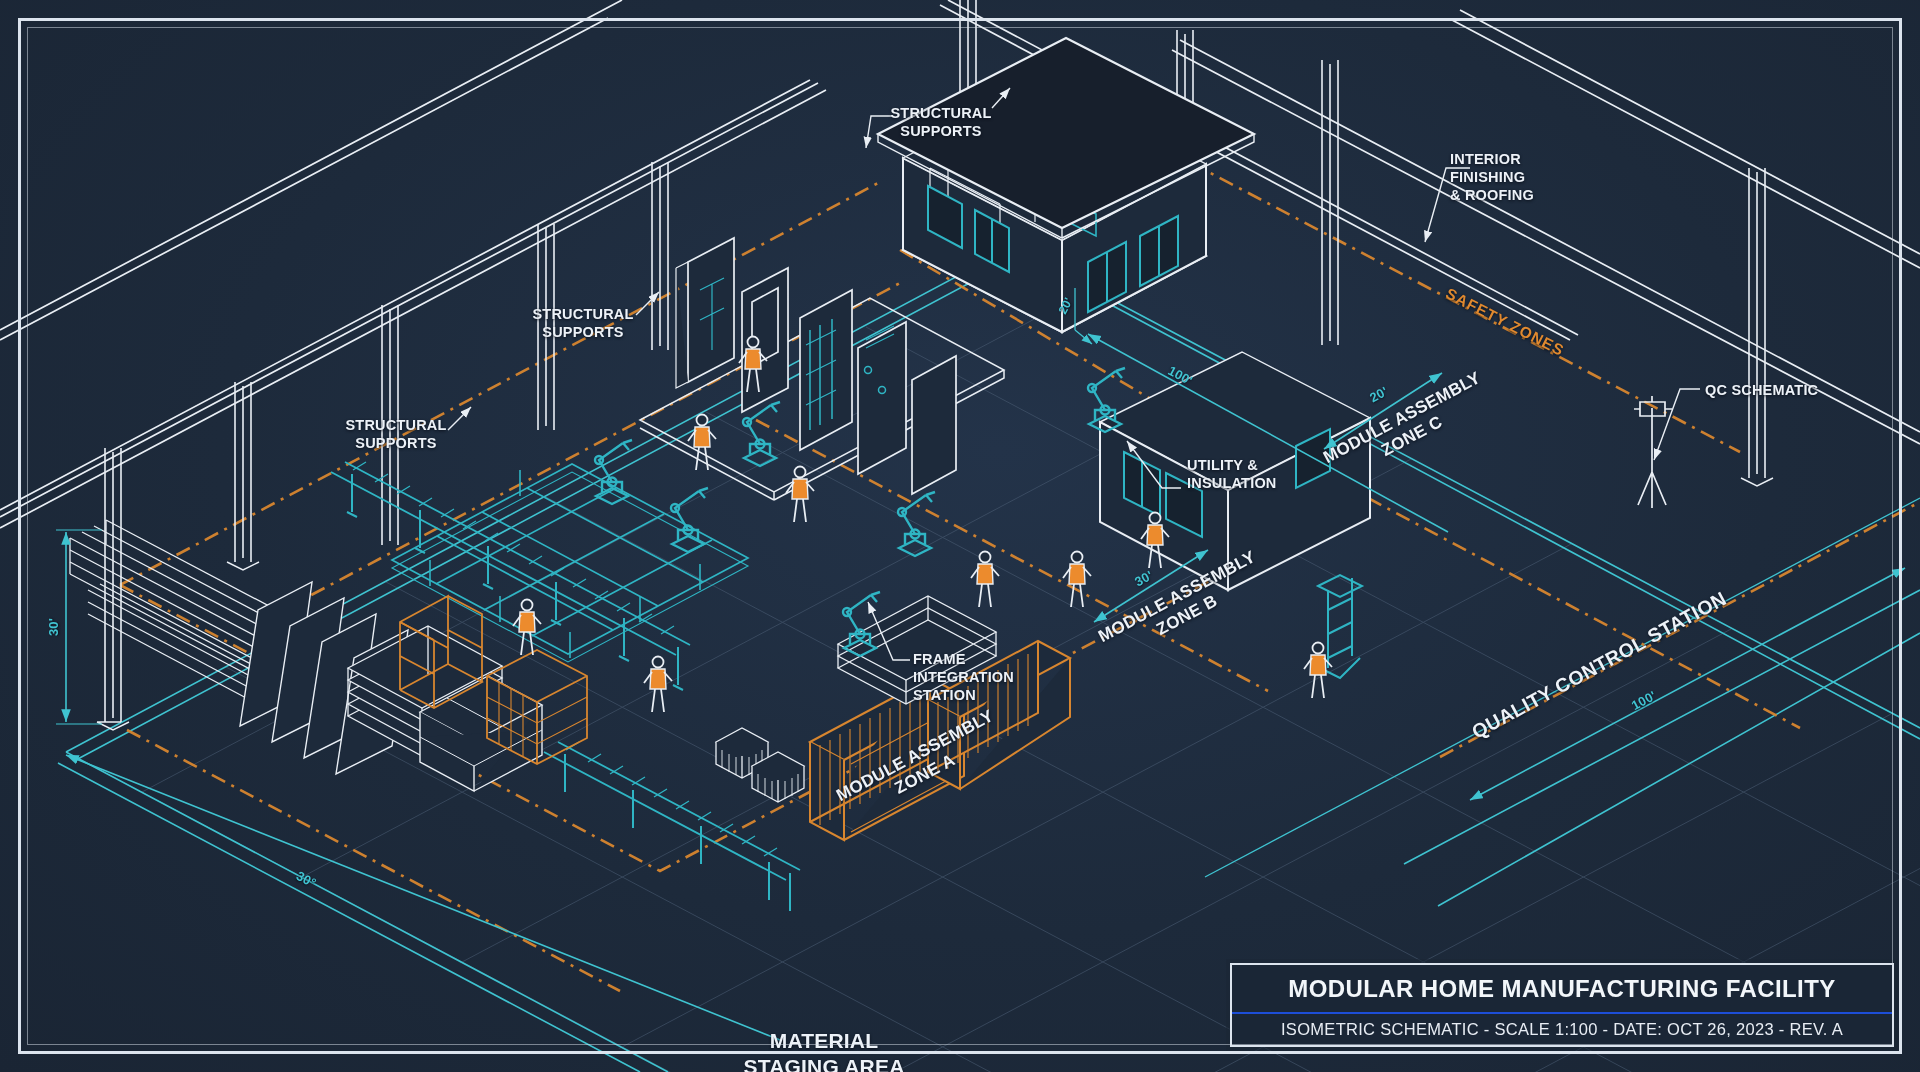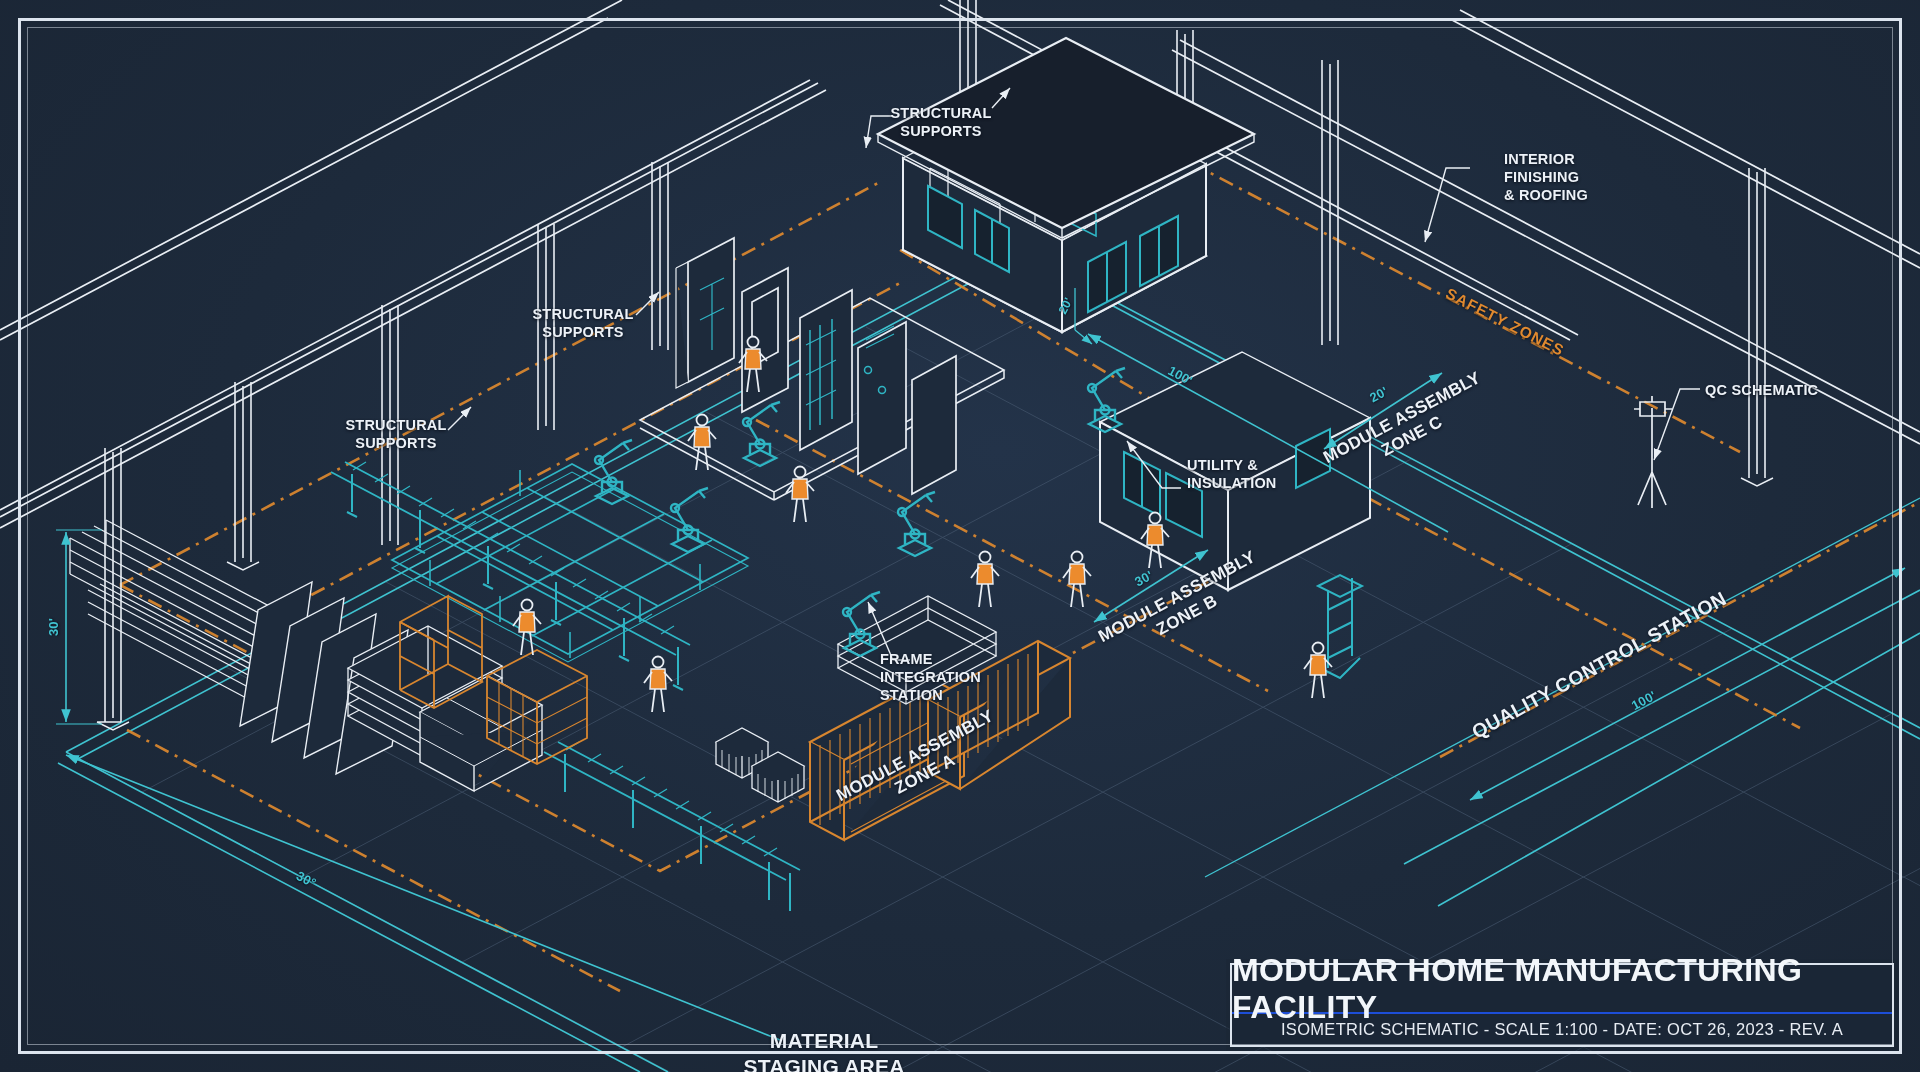--- a/index.html
+++ b/index.html
@@ -12,21 +12,21 @@
   svg{position:absolute;left:0;top:0;}
   .lbl{position:absolute;color:#edf2f8;font-weight:700;font-size:14.5px;line-height:1.25;
        letter-spacing:.2px;white-space:pre-line;text-shadow:0 1px 3px rgba(8,14,24,.95);}
   .ctr{text-align:center;transform:translate(-50%,-50%);}
   .zone{font-size:17px;letter-spacing:.3px;}
   .dim{color:#41c4d2;font-size:13px;font-weight:700;text-shadow:0 1px 2px rgba(8,14,24,.9);}
   .orange-lbl{color:#e0892f;letter-spacing:1px;font-size:15.5px;}
   .titleblock{position:absolute;right:26px;bottom:25px;width:660px;border:2.5px solid #dce4ee;
        background:#1a2636;box-shadow:0 0 0 4px rgba(26,38,54,.6);}
   .titleblock .row1{height:47px;display:flex;align-items:center;justify-content:center;
-       color:#f2f6fa;font-size:32px;font-weight:700;letter-spacing:.4px;}
+       color:#f2f6fa;font-size:24px;font-weight:700;letter-spacing:.4px;}
   .titleblock .row2{height:31px;border-top:2px solid #1d4ed8;display:flex;align-items:center;
        justify-content:center;color:#e8edf4;font-size:16.5px;font-weight:400;letter-spacing:.3px;}
 </style>
 </head>
 <body>
 
 <div class="stage">
 
 <svg width="1920" height="1072" viewBox="0 0 1920 1072">
   <defs>
@@ -307,34 +307,34 @@
     <path d="M910,660 L893,660 L868,602" marker-end="url(#aw)"></path>
   </g>
 </svg>
 
   <div class="lbl ctr" style="left:941px;top:122px">STRUCTURAL
 SUPPORTS</div>
   <div class="lbl ctr" style="left:583px;top:323px">STRUCTURAL
 SUPPORTS</div>
   <div class="lbl ctr" style="left:396px;top:434px">STRUCTURAL
 SUPPORTS</div>
-  <div class="lbl" style="left:1504px;top:150px">INTERIOR
+  <div class="lbl" style="left:1450px;top:150px">INTERIOR
 FINISHING
 &amp; ROOFING</div>
   <div class="lbl ctr orange-lbl" style="left:1505px;top:322px;transform:translate(-50%,-50%) rotate(27deg)">SAFETY ZONES</div>
   <div class="lbl" style="left:1705px;top:381px">QC SCHEMATIC</div>
   <div class="lbl" style="left:1187px;top:456px">UTILITY &amp;
 INSULATION</div>
   <div class="lbl ctr zone" style="left:1407px;top:427px;transform:translate(-50%,-50%) rotate(-28deg)">MODULE ASSEMBLY
 ZONE C</div>
   <div class="lbl ctr zone" style="left:1182px;top:606px;transform:translate(-50%,-50%) rotate(-28deg)">MODULE ASSEMBLY
 ZONE B</div>
   <div class="lbl ctr zone" style="left:920px;top:765px;transform:translate(-50%,-50%) rotate(-28deg)">MODULE ASSEMBLY
 ZONE A</div>
-  <div class="lbl" style="left:880px;top:650px">FRAME
+  <div class="lbl" style="left:913px;top:650px">FRAME
 INTEGRATION
 STATION</div>
   <div class="lbl ctr" style="left:1599px;top:665px;font-size:19.5px;letter-spacing:.5px;transform:translate(-50%,-50%) rotate(-28.5deg)">QUALITY CONTROL STATION</div>
   <div class="lbl ctr" style="left:824px;top:1054px;font-size:21px">MATERIAL
 STAGING AREA</div>
 
   <div class="lbl ctr dim" style="left:54px;top:627px;transform:translate(-50%,-50%) rotate(-90deg)">30'</div>
   <div class="lbl ctr dim" style="left:306px;top:880px;transform:translate(-50%,-50%) rotate(27deg)">30°</div>
   <div class="lbl ctr dim" style="left:1144px;top:579px;transform:translate(-50%,-50%) rotate(-28deg)">30'</div>
   <div class="lbl ctr dim" style="left:1379px;top:395px;transform:translate(-50%,-50%) rotate(-28deg)">20'</div>

